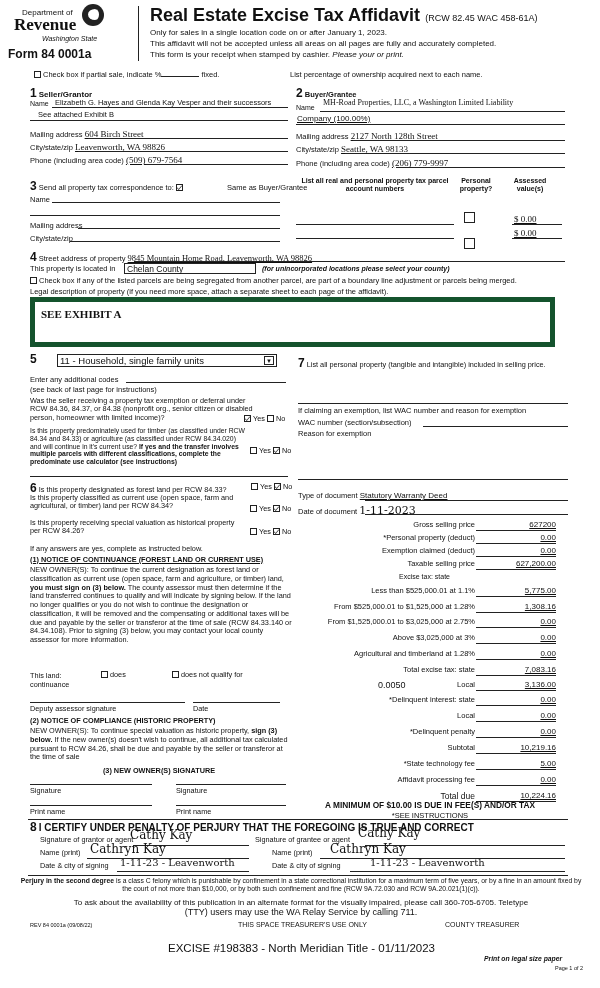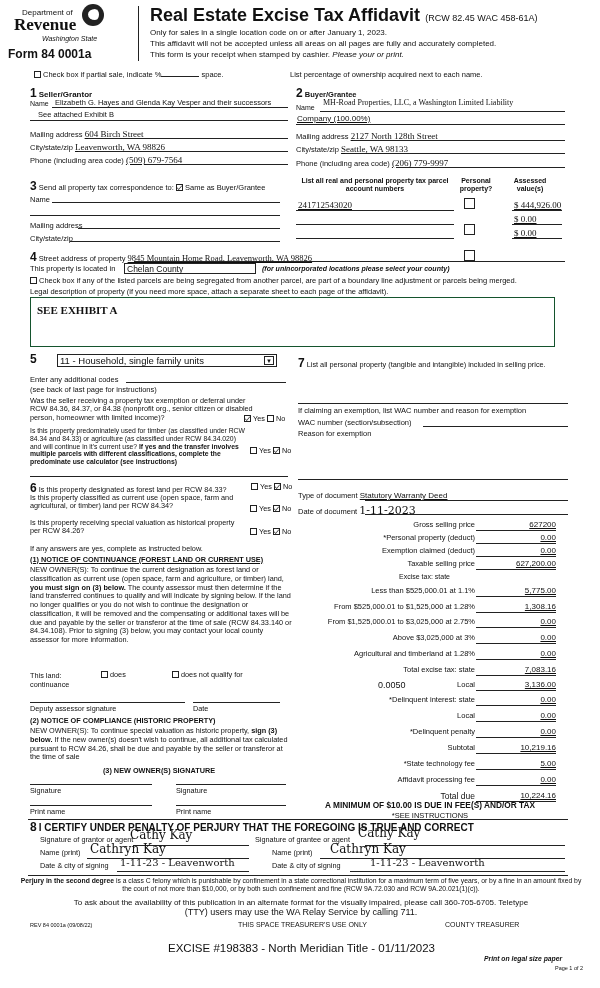--- a/index.html
+++ b/index.html
@@ -41,21 +41,21 @@
   <div class="abs" style="left:150px;top:28px;font-size:8px;">Only for sales in a single location code on or after January 1, 2023.</div>
   <div class="abs" style="left:150px;top:39px;font-size:8px;">This affidavit will not be accepted unless all areas on all pages are fully and accurately completed.</div>
   <div class="abs" style="left:150px;top:50px;font-size:8px;">
     <span>This form is your receipt when stamped by cashier.</span>
     <span class="ital">Please your or print.</span>
   </div>
 </div>
 
 <div class="abs" style="left:34px;top:70px;font-size:7.5px;white-space:nowrap;">
   <span class="cb"></span><span>Check box if partial sale, indicate %</span><span style="display:inline-block;width:38px;border-bottom:1px solid #222;"></span>
-  <span>space.</span>
+  <span>fixed.</span>
 </div>
 <div class="abs" style="left:290px;top:70px;">List percentage of ownership acquired next to each name.</div>
 
 <div>
   <div class="abs" style="left:30px;top:86px;"><span class="sec-num">1</span> <span class="bold" style="font-size:8px;">Seller/Grantor</span></div>
   <div class="abs" style="left:30px;top:100px;font-size:7px;">Name</div>
   <div class="abs typed" style="left:55px;top:98px;font-size:7.5px;">Elizabeth G. Hayes and Glenda Kay Vesper and their successors</div>
   <div class="line" style="left:52px;top:107px;width:236px;"></div>
   <div class="abs typed" style="left:38px;top:110px;font-size:7.5px;">See attached Exhibit B</div>
   <div class="line" style="left:30px;top:120px;width:258px;"></div>
@@ -79,44 +79,37 @@
   <div class="abs" style="left:296px;top:144px;"><span>City/state/zip</span> <span class="hand ul">Seattle, WA 98133</span></div>
   <div class="line" style="left:345px;top:153px;width:220px;"></div>
   <div class="abs" style="left:296px;top:158px;"><span>Phone (including area code)</span> <span class="hand ul">(206) 779-9997</span></div>
   <div class="line" style="left:396px;top:167px;width:169px;"></div>
 </div>
 
 <div>
   <div class="abs" style="left:30px;top:179px;white-space:nowrap;">
     <span class="sec-num">3</span>
     <span style="font-size:7.5px;">Send all property tax correspondence to:</span>
-    <span class="cb checked"></span><span style="font-size:7.5px;">Same as Buyer/Grantee</span>
+    <span class="cb checked"></span><span style="font-size:7.5px;margin-left:42px;">Same as Buyer/Grantee</span>
   </div>
   <div class="abs" style="left:30px;top:195px;">Name</div>
   <div class="line" style="left:52px;top:202px;width:228px;"></div>
   <div class="line" style="left:30px;top:215px;width:250px;"></div>
   <div class="abs" style="left:30px;top:221px;">Mailing address</div>
   <div class="line" style="left:78px;top:228px;width:202px;"></div>
   <div class="abs" style="left:30px;top:234px;">City/state/zip</div>
   <div class="line" style="left:70px;top:241px;width:210px;"></div>
 </div>
 
 <div>
   <div class="abs bold center" style="left:295px;top:177px;width:160px;font-size:7px;">List all real and personal property tax parcel account numbers</div>
   <div class="abs bold center" style="left:458px;top:177px;width:36px;font-size:7px;">Personal property?</div>
   <div class="abs bold center" style="left:505px;top:177px;width:50px;font-size:7px;">Assessed value(s)</div>
 
   <div>
-    <div class="abs hand ul" style="left:298px;top:200px;">241712543020</div>
-    <div class="line" style="left:296px;top:210px;width:158px;"></div>
-    <span class="abs cb bigcb" style="left:464px;top:198px;"></span>
-    <div class="abs hand ul" style="left:514px;top:200px;">$ 444,926.00</div>
-    <div class="line" style="left:512px;top:210px;width:50px;"></div>
-  </div>
-  <div>
     <div class="line" style="left:296px;top:224px;width:158px;"></div>
     <span class="abs cb bigcb" style="left:464px;top:212px;"></span>
     <div class="abs hand ul" style="left:514px;top:214px;">$ 0.00</div>
     <div class="line" style="left:512px;top:224px;width:50px;"></div>
   </div>
   <div>
     <div class="line" style="left:296px;top:238px;width:158px;"></div>
     <span class="abs cb bigcb" style="left:464px;top:226px;"></span>
     <div class="abs hand ul" style="left:514px;top:228px;">$ 0.00</div>
     <div class="line" style="left:512px;top:238px;width:50px;"></div>
@@ -128,21 +121,21 @@
     <span class="sec-num">4</span>
     <span>Street address of property</span>
     <span class="hand ul" style="font-size:8.5px;">9845 Mountain Home Road, Leavenworth, WA 98826</span>
   </div>
   <div class="line" style="left:134px;top:261px;width:431px;"></div>
   <div class="abs" style="left:30px;top:264px;">This property is located in</div>
   <div class="abs typed" style="left:124px;top:263px;width:132px;height:11px;border:1px solid #222;padding-left:2px;font-size:8.5px;line-height:10px;">Chelan County</div>
   <div class="abs bold ital" style="left:262px;top:265px;font-size:7px;">(for unincorporated locations please select your county)</div>
   <div class="abs" style="left:30px;top:276px;white-space:nowrap;"><span class="cb"></span><span>Check box if any of the listed parcels are being segregated from another parcel, are part of a boundary line adjustment or parcels being merged.</span></div>
   <div class="abs" style="left:30px;top:287px;">Legal description of property (if you need more space, attach a separate sheet to each page of the affidavit).</div>
-  <div class="abs" style="left:30px;top:297px;width:525px;height:50px;border:1px solid #14532d;padding:6px 6px;">
+  <div class="abs" style="left:30px;top:297px;width:525px;height:50px;border:5px solid #14532d;padding:6px 6px;">
     <span style="font-family:'Liberation Serif',serif;font-weight:bold;font-size:11px;">SEE EXHIBIT A</span>
   </div>
 </div>
 
 <div>
   <div class="abs sec-num" style="left:30px;top:352px;">5</div>
   <div class="abs" style="left:57px;top:354px;width:220px;height:13px;border:1px solid #222;font-size:9.5px;line-height:12px;padding-left:2px;">
     <span>11 - Household, single family units</span>
     <span class="abs" style="right:2px;top:1px;width:10px;height:9px;border:1px solid #222;font-size:6px;line-height:8px;text-align:center;">▼</span>
   </div>

